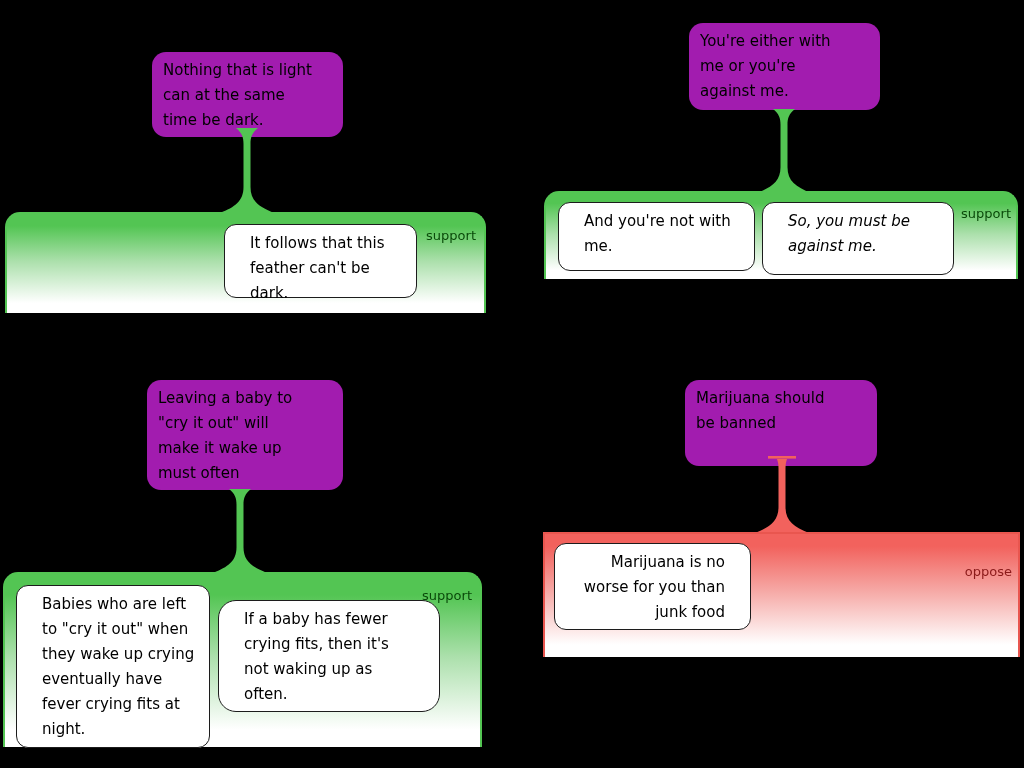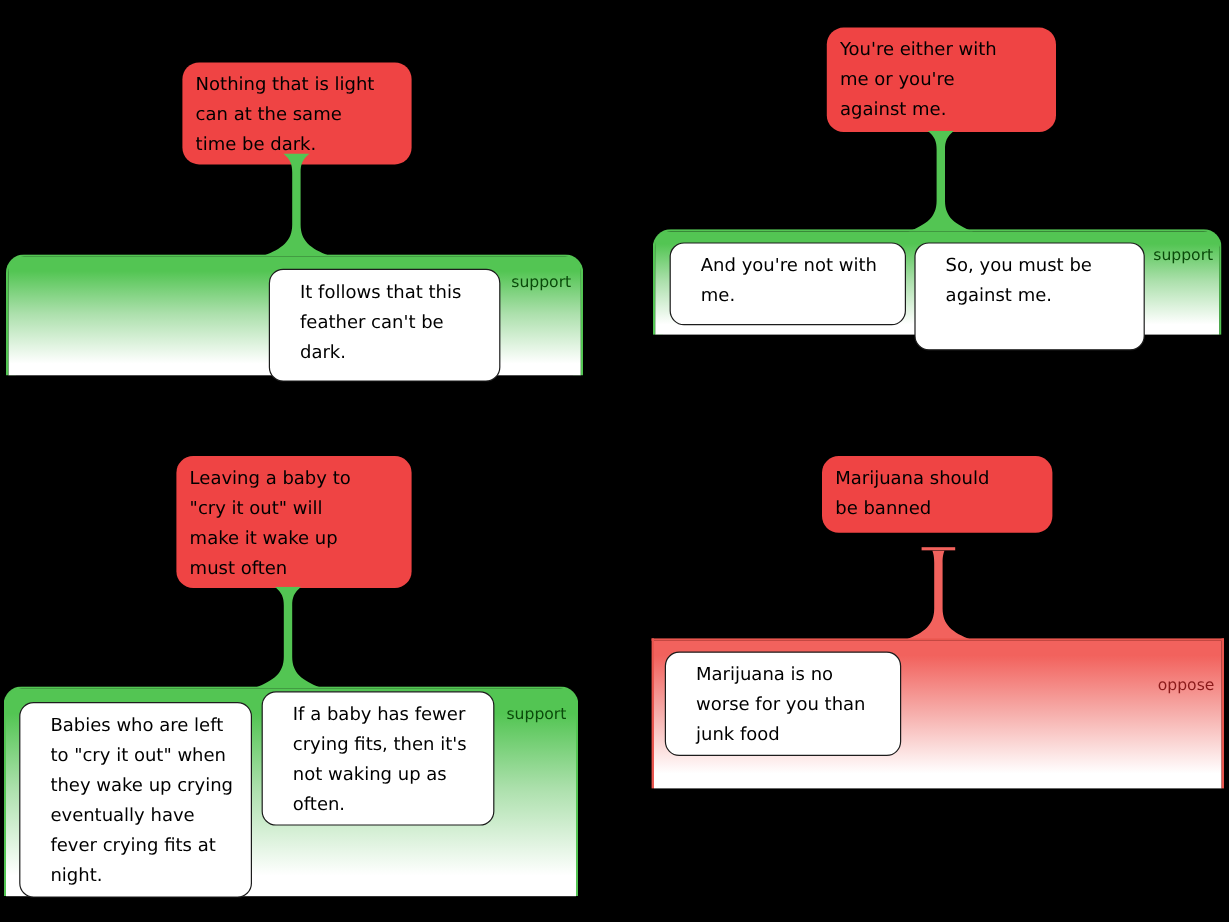--- a/index.html
+++ b/index.html
@@ -1,18 +1,18 @@
 <!DOCTYPE html>
 <html><head>
 <meta charset="utf-8">
 <style>
   html,body{margin:0;padding:0;background:#000;}
   #canvas{position:relative;width:1024px;height:768px;background:#000;overflow:hidden;
           font-family:"DejaVu Sans","Liberation Sans",sans-serif;}
-  .claim{position:absolute;box-sizing:border-box;background:#ef4444;border-radius:14px;
+  .claim{position:absolute;box-sizing:border-box;background:#a21caf;border-radius:14px;
          padding:6px 11px;font-size:15px;line-height:25px;color:#000;white-space:pre;}
   .connector{position:absolute;}
   .reasons{position:absolute;box-sizing:border-box;}
   .reasons.support{background:linear-gradient(180deg,#53C553 0%,#53C553 12%,#ACE0AC 48%,#FFFFFF 90%);
          border:2px solid #53C553;border-bottom:none;border-radius:15px 15px 0 0;}
   .reasons.oppose{background:linear-gradient(180deg,#F2625D 0%,#F2625D 10%,#F6ACA9 48%,#FFFFFF 90%);
          border:2px solid #E9564F;border-bottom:none;border-radius:0;}
   .premise{position:absolute;box-sizing:border-box;background:#ffffff;border:1.5px solid #1c1c1c;
          border-radius:12px;padding:6px 25px;font-size:15px;line-height:25px;color:#000;white-space:pre;}
   .rel-label{position:absolute;font-size:13px;line-height:16px;}
@@ -26,73 +26,73 @@
 
   <section>
     <div class="claim" style="left:152px;top:52px;width:191px;height:85px;">Nothing that is light
 can at the same
 time be dark.</div>
     <svg class="connector" style="left:209px;top:128px;" width="76" height="85" viewBox="0 0 76 85" preserveAspectRatio="none">
       <path fill="#53C553" d="M 27 0 C 33 5 34.5 9 34.5 16 L 34.5 59 C 34.5 73 26 79 11 85 L 65 85 C 50 79 41.5 73 41.5 59 L 41.5 16 C 41.5 9 43 5 49 0 Z"></path>
     </svg>
     <div class="reasons support" style="left:5px;top:212px;width:481px;height:101px;">
       <span class="rel-label" style="right:8px;top:14px;">support</span>
-      <div class="premise" style="left:217px;top:10px;width:193px;height:94px;">It follows that this
+      <div class="premise" style="left:217px;top:10px;width:193px;height:74px;">It follows that this
 feather can't be
 dark.</div>
     </div>
   </section>
 
   <section>
     <div class="claim" style="left:689px;top:23px;width:191px;height:87px;">You're either with
 me or you're
 against me.</div>
     <svg class="connector" style="left:746px;top:109px;" width="76" height="84" viewBox="0 0 76 85" preserveAspectRatio="none">
       <path fill="#53C553" d="M 27 0 C 33 5 34.5 9 34.5 16 L 34.5 59 C 34.5 73 26 79 11 85 L 65 85 C 50 79 41.5 73 41.5 59 L 41.5 16 C 41.5 9 43 5 49 0 Z"></path>
     </svg>
     <div class="reasons support" style="left:544px;top:191px;width:474px;height:88px;">
       <span class="rel-label" style="right:5px;top:13px;">support</span>
       <div class="premise" style="left:12px;top:9px;width:197px;height:69px;">And you're not with
 me.</div>
-      <div class="premise" style="left:216px;top:9px;width:192px;height:90px;">So, you must be
+      <div class="premise" style="left:216px;top:9px;width:192px;height:73px;font-style:italic;">So, you must be
 against me.</div>
     </div>
   </section>
 
   <section>
     <div class="claim" style="left:147px;top:380px;width:196px;height:110px;">Leaving a baby to
 "cry it out" will
 make it wake up
 must often</div>
     <svg class="connector" style="left:202px;top:489px;" width="76" height="84" viewBox="0 0 76 85" preserveAspectRatio="none">
       <path fill="#53C553" d="M 27 0 C 33 5 34.5 9 34.5 16 L 34.5 59 C 34.5 73 26 79 11 85 L 65 85 C 50 79 41.5 73 41.5 59 L 41.5 16 C 41.5 9 43 5 49 0 Z"></path>
     </svg>
     <div class="reasons support" style="left:3px;top:572px;width:479px;height:175px;">
       <span class="rel-label" style="right:8px;top:14px;">support</span>
       <div class="premise" style="left:11px;top:11px;width:194px;height:163px;">Babies who are left
 to "cry it out" when
 they wake up crying
 eventually have
 fever crying fits at
 night.</div>
-      <div class="premise" style="left:213px;top:2px;width:194px;height:112px;">If a baby has fewer
+      <div class="premise" style="left:213px;top:26px;width:222px;height:112px;border-radius:18px;">If a baby has fewer
 crying fits, then it's
 not waking up as
 often.</div>
     </div>
   </section>
 
   <section>
-    <div class="claim" style="left:685px;top:380px;width:192px;height:64px;">Marijuana should
+    <div class="claim" style="left:685px;top:380px;width:192px;height:86px;">Marijuana should
 be banned</div>
     <svg class="connector" style="left:744px;top:451px;" width="76" height="82" viewBox="0 0 76 82" preserveAspectRatio="none">
       <rect x="24" y="5" width="28" height="2.6" fill="#F2625D"></rect>
       <path fill="#F2625D" d="M 33 8 C 34 11 34.5 13 34.5 18 L 34.5 56 C 34.5 70 26 76 11 82 L 65 82 C 50 76 41.5 70 41.5 56 L 41.5 18 C 41.5 13 42 11 43 8 Z"></path>
     </svg>
     <div class="reasons oppose" style="left:543px;top:532px;width:477px;height:125px;">
       <span class="rel-label" style="right:6px;top:30px;">oppose</span>
-      <div class="premise" style="left:9px;top:9px;width:197px;height:87px;">Marijuana is no
+      <div class="premise" style="left:9px;top:9px;width:197px;height:87px;text-align:right;">Marijuana is no
 worse for you than
 junk food</div>
     </div>
   </section>
 
 </div>
 
 </body></html>

